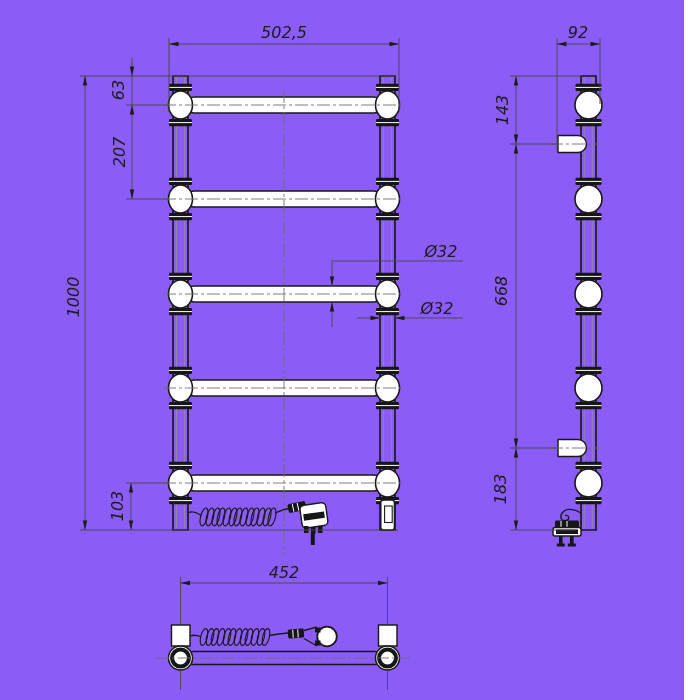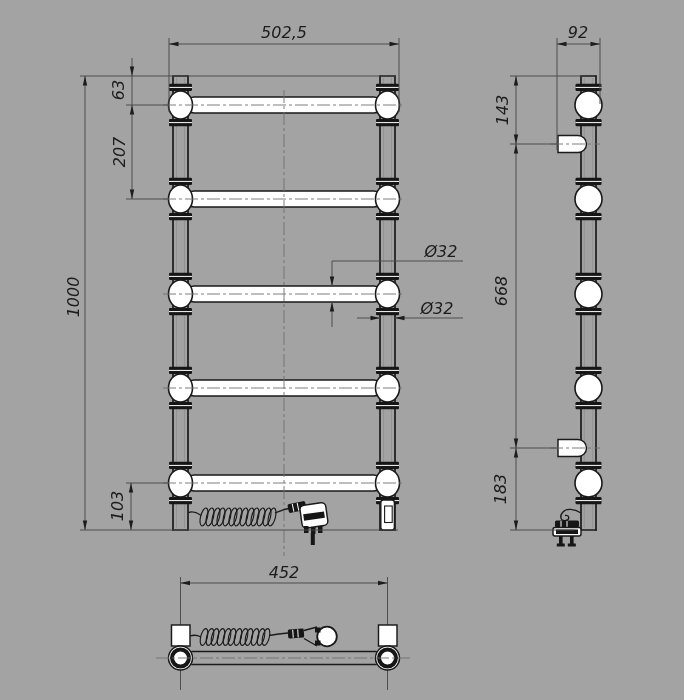--- a/index.html
+++ b/index.html
@@ -1,16 +1,16 @@
 <!DOCTYPE html>
 <html><head>
 <meta charset="utf-8">
 <style>
   html,body{margin:0;padding:0;background:#ffffff;}
-  #canvas{width:684px;height:700px;position:relative;background:#a3a3a3;overflow:hidden;}
+  #canvas{width:684px;height:700px;position:relative;background:#8b5cf6;overflow:hidden;}
   svg{display:block;}
   .o   {stroke:#1a1a1a;stroke-width:1.7;fill:none;stroke-linecap:round;}
   .o2  {stroke:#1a1a1a;stroke-width:1.45;fill:none;}
   .thin{stroke:#8f8f8f;stroke-width:.8;fill:none;}
   .dim {stroke:#4a4a4a;stroke-width:.95;fill:none;}
   .cl  {stroke:#6f6f6f;stroke-width:.9;fill:none;stroke-dasharray:13 3 3 3;}
   .blk {fill:#161616;stroke:none;}
   .wf  {fill:#ffffff;}
   .cord{stroke:#1a1a1a;stroke-width:1.3;fill:none;}
   .coil{stroke:#1a1a1a;stroke-width:1.15;fill:none;}

